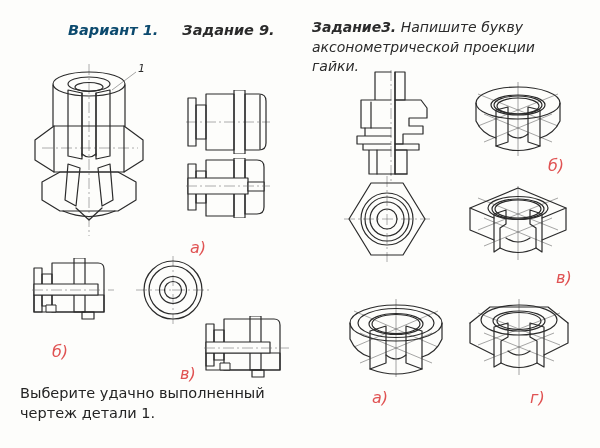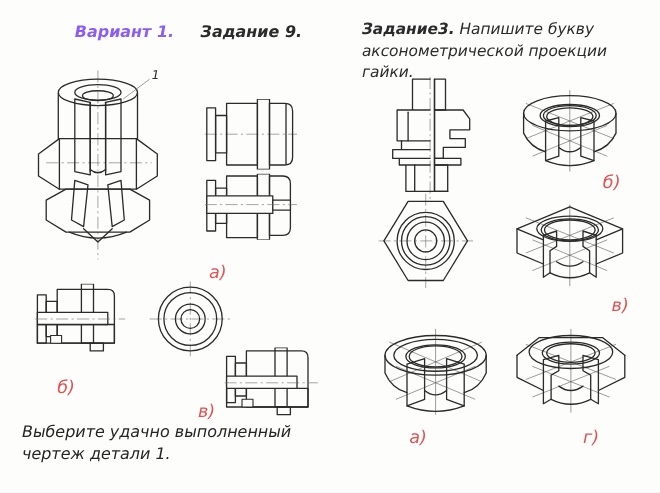--- a/index.html
+++ b/index.html
@@ -1,24 +1,24 @@
 <!DOCTYPE html>
 <html><head>
 <meta charset="utf-8">
 <style>
   html,body{margin:0;padding:0;background:#e8e8e8;}
   #page{position:relative;width:600px;height:448px;background:#fdfdfb;overflow:hidden;
         font-family:"DejaVu Sans","Liberation Sans",sans-serif;color:#2b2b2b;}
   .abs{position:absolute;}
   .hdr-left{left:68px;top:22px;font-size:14.5px;font-weight:bold;font-style:italic;white-space:nowrap;}
-  .red{color:#8b5cf6;}
-  .hdr-right{left:312px;top:18px;width:258px;font-size:14px;font-style:italic;line-height:1.4;margin-left:17px;}
+  .red{color:#0c4a6e;}
+  .hdr-right{left:312px;top:18px;width:258px;font-size:14px;font-style:italic;line-height:1.4;}
   .hdr-right b{font-weight:bold;}
   .opt-label{font-size:16px;font-style:italic;color:#e05353;}
-  .instruction{left:20px;top:384px;width:296px;font-size:14.5px;font-style:italic;line-height:1.35;color:#242424;}
+  .instruction{left:20px;top:384px;width:296px;font-size:14.5px;line-height:1.35;color:#242424;}
   svg{display:block;}
   .ink{stroke:#2b2b2b;fill:none;stroke-width:1.2;stroke-linejoin:round;stroke-linecap:round;}
   .thin{stroke:#5a5a5a;fill:none;stroke-width:0.55;}
   .cl{stroke:#6a6a6a;fill:none;stroke-width:0.55;stroke-dasharray:11 3 2 3;}
   .wh{fill:#fdfdfb;stroke:#2b2b2b;stroke-width:1.2;stroke-linejoin:round;}
 </style>
 </head>
 <body>
 
 <div id="page">

